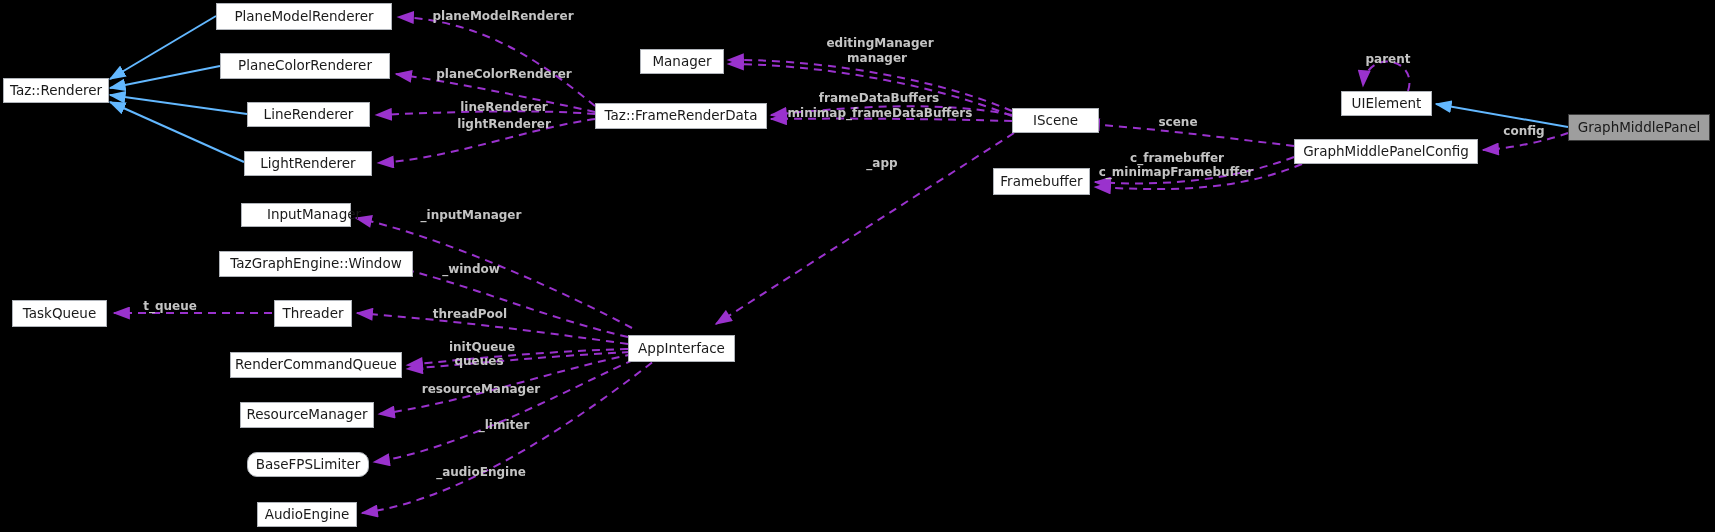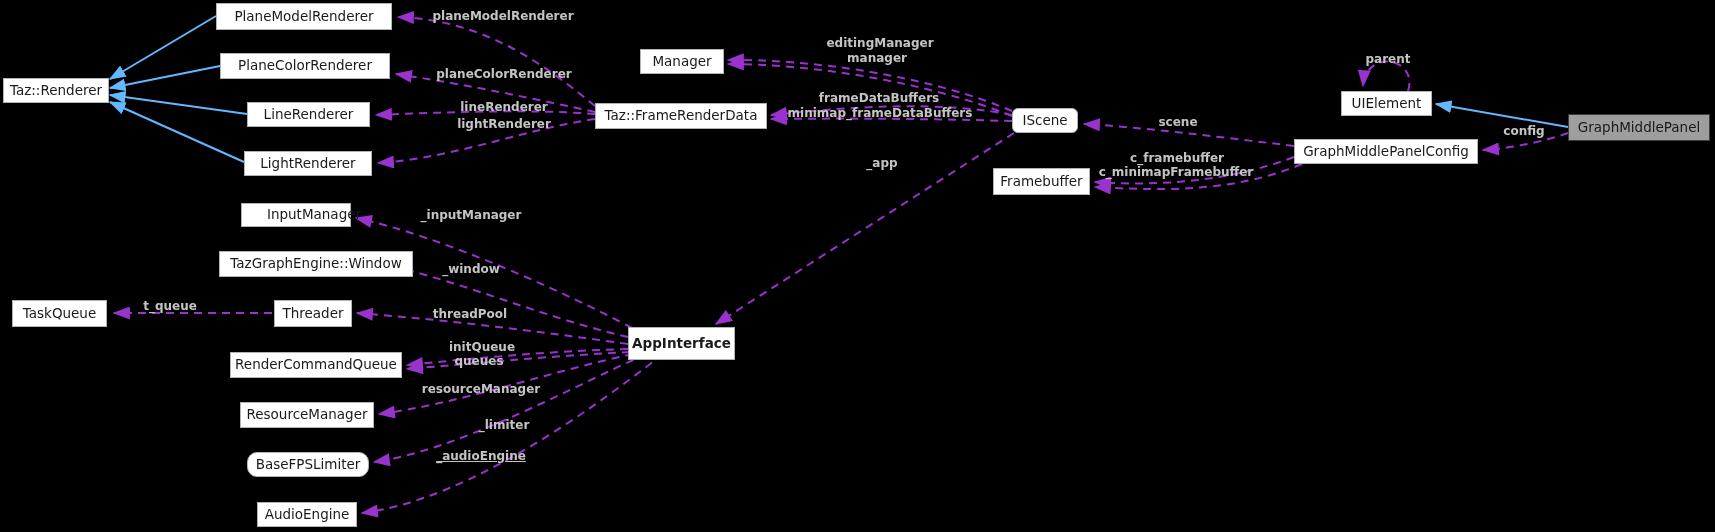--- a/index.html
+++ b/index.html
@@ -133,24 +133,24 @@
     </div>
   <div class="node" style="left:240px;top:402px;width:134px;height:26px;">
       <span>ResourceManager</span>
     </div>
   <div class="node" style="left:247px;top:452px;width:122px;height:25px;border-radius:10px;">
       <span>BaseFPSLimiter</span>
     </div>
   <div class="node" style="left:257px;top:502px;width:100px;height:25px;">
       <span>AudioEngine</span>
     </div>
-  <div class="node" style="left:628px;top:327px;width:107px;height:33px;font-weight:bold;">
+  <div class="node" style="left:628px;top:335px;width:107px;height:27px;">
       <span>AppInterface</span>
     </div>
-  <div class="node" style="left:1012px;top:108px;width:66px;height:25px;border-radius:6px;">
+  <div class="node" style="left:1012px;top:108px;width:87px;height:25px;">
       <span>IScene</span>
     </div>
   <div class="node" style="left:993px;top:168px;width:97px;height:27px;">
       <span>Framebuffer</span>
     </div>
   <div class="node" style="left:1341px;top:91px;width:91px;height:25px;">
       <span>UIElement</span>
     </div>
   <div class="node" style="left:1294px;top:139px;width:184px;height:25px;">
       <span>GraphMiddlePanelConfig</span>
@@ -174,15 +174,15 @@
   <div class="elabel" style="left:1388px;top:59px;">parent</div>
   <div class="elabel" style="left:1524px;top:131px;">config</div>
   <div class="elabel" style="left:471px;top:215px;">_inputManager</div>
   <div class="elabel" style="left:471px;top:269px;">_window</div>
   <div class="elabel" style="left:470px;top:314px;">threadPool</div>
   <div class="elabel" style="left:170px;top:306px;">t_queue</div>
   <div class="elabel" style="left:482px;top:347px;">initQueue</div>
   <div class="elabel" style="left:479px;top:361px;">queues</div>
   <div class="elabel" style="left:481px;top:389px;">resourceManager</div>
   <div class="elabel" style="left:504px;top:425px;">_limiter</div>
-  <div class="elabel" style="left:481px;top:456px;text-decoration:underline;">_audioEngine</div>
+  <div class="elabel" style="left:481px;top:472px;">_audioEngine</div>
 
 </div>
 
 </body></html>

